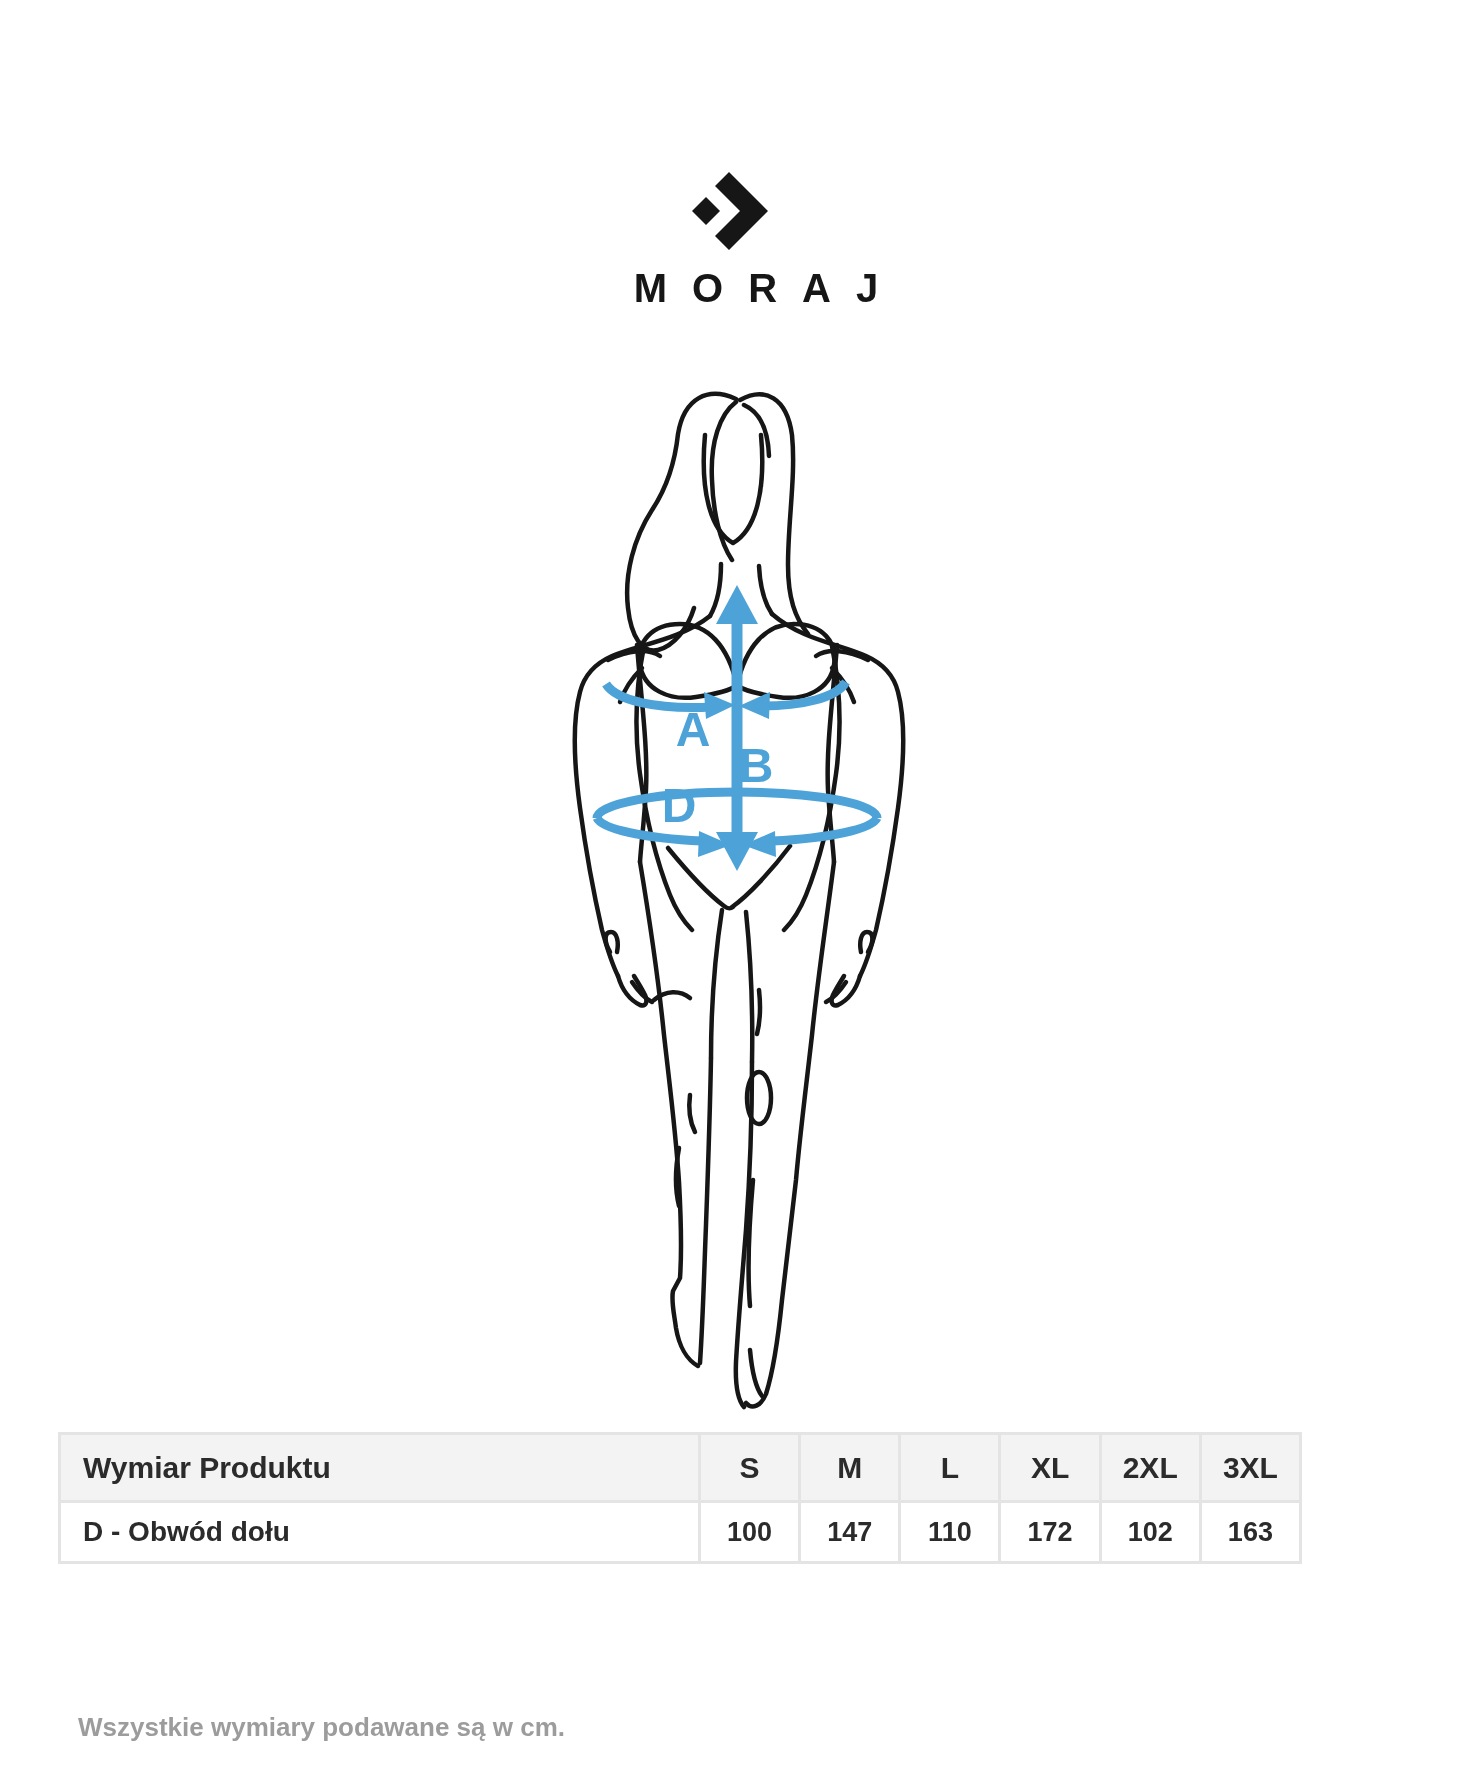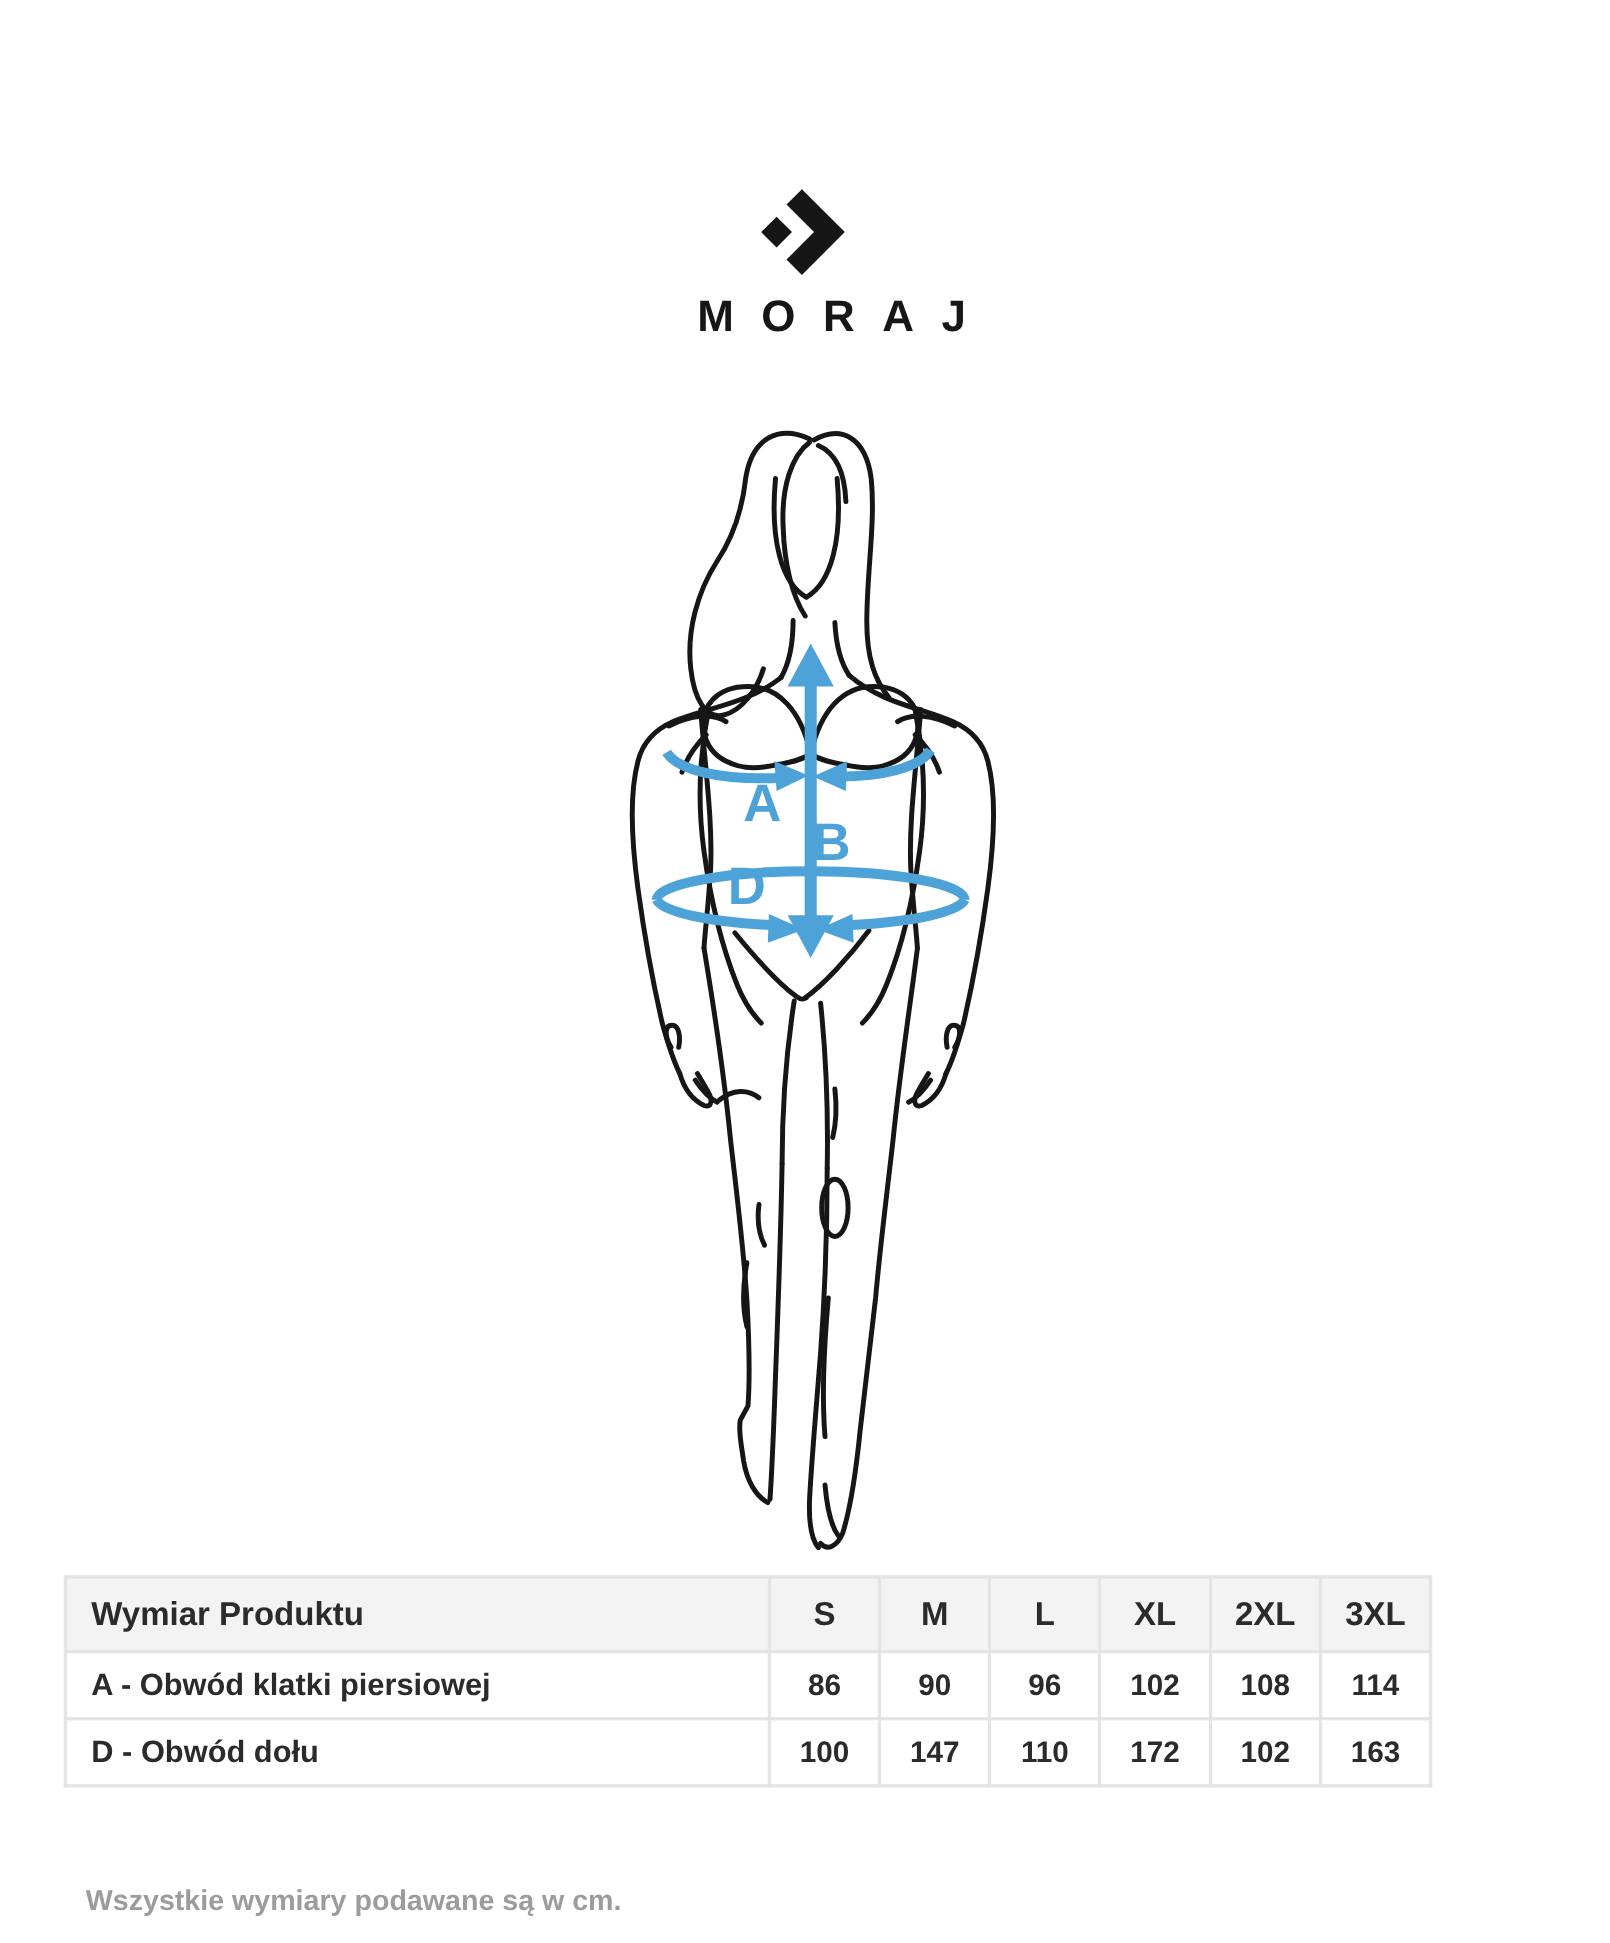--- a/index.html
+++ b/index.html
@@ -143,29 +143,20 @@
       <th>S</th>
       <th>M</th>
       <th>L</th>
       <th>XL</th>
       <th>2XL</th>
       <th>3XL</th>
     </tr>
   </thead>
   <tbody>
     <tr>
-      <td class="left">A - Obwód klatki piersiowej</td>
-      <td>86</td>
-      <td>90</td>
-      <td>96</td>
-      <td>102</td>
-      <td>108</td>
-      <td>114</td>
-    </tr>
-    <tr>
       <td class="left">D - Obwód dołu</td>
       <td>100</td>
       <td>147</td>
       <td>110</td>
       <td>172</td>
       <td>102</td>
       <td>163</td>
     </tr>
   </tbody>
 </table>

